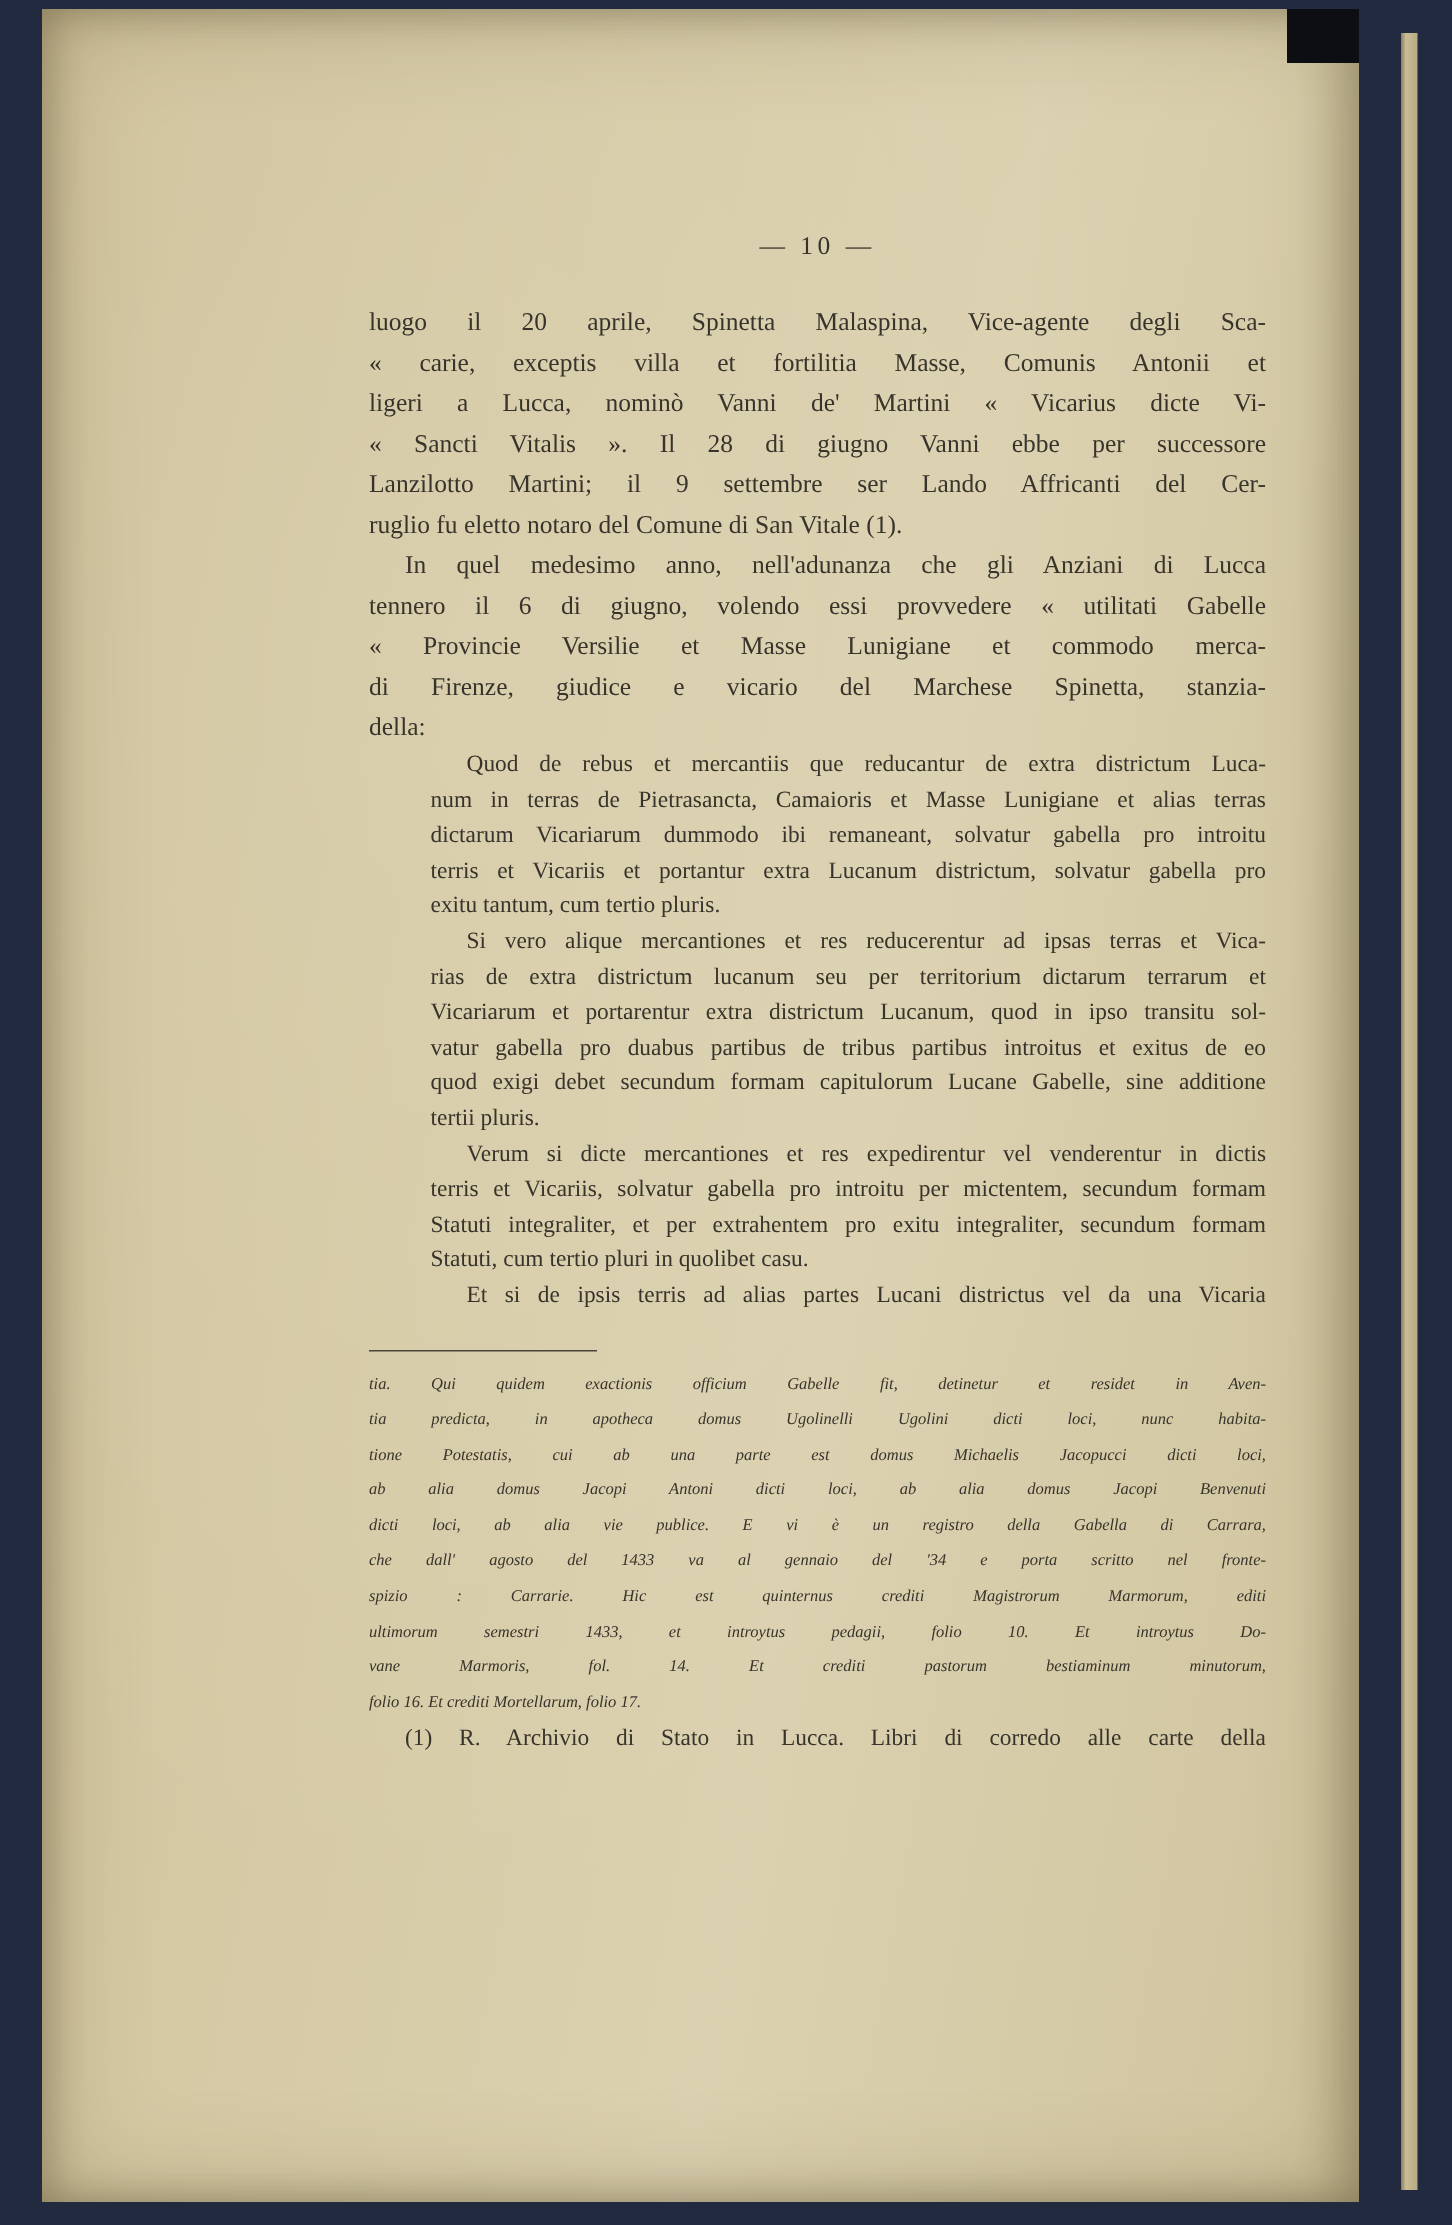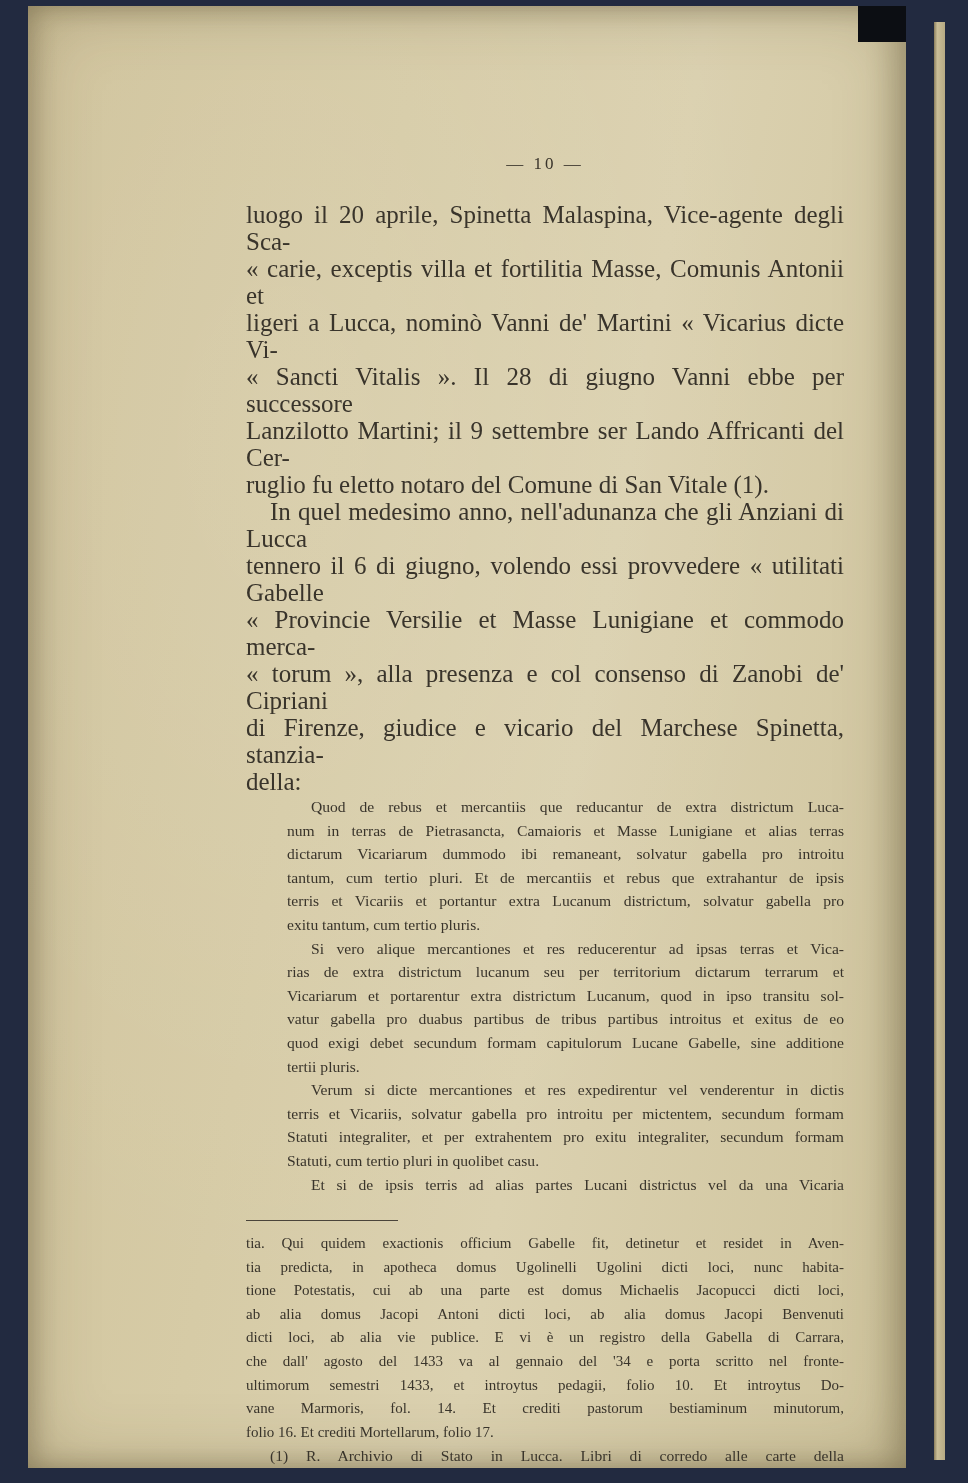--- a/index.html
+++ b/index.html
@@ -32,23 +32,23 @@
     background:linear-gradient(90deg,#8a7d5c,#c9bd97 30%,#b7aa83);
   }
   .col{
     position:absolute;left:218px;top:0;width:598px;
   }
   .page-number{
     margin-top:148px;text-align:center;font-size:17px;letter-spacing:3px;
   }
   .paras{margin-top:27px;}
   .para{margin:0;}
-  .para.main{font-size:25px;line-height:27px;}
+  .para.main{font-size:17px;line-height:27px;}
   .para.small{font-size:15.6px;line-height:23.6px;margin-left:41px;}
-  .para.fn-italic{font-size:15px;line-height:23.6px;}
+  .para.fn-italic{font-size:11px;line-height:23.6px;font-style:italic;}
   .para.fn{font-size:15.6px;line-height:23.6px;}
   .line{text-align:justify;}
   .line.j{text-align-last:justify;}
   .line.ind{text-indent:24px;}
   .footnote-rule{
     margin-top:24px;width:152px;height:0;border-top:1.5px solid #4a443a;
   }
   .footnotes{margin-top:11px;}
 </style>
 </head>
@@ -64,29 +64,27 @@
           <div class="line j">« carie, exceptis villa et fortilitia Masse, Comunis Antonii et</div>
           <div class="line j">ligeri a Lucca, nominò Vanni de' Martini « Vicarius dicte Vi-</div>
           <div class="line j">« Sancti Vitalis ». Il 28 di giugno Vanni ebbe per successore</div>
           <div class="line j">Lanzilotto Martini; il 9 settembre ser Lando Affricanti del Cer-</div>
           <div class="line">ruglio fu eletto notaro del Comune di San Vitale (1).</div>
         </div>
         <div class="para main">
           <div class="line j ind">In quel medesimo anno, nell'adunanza che gli Anziani di Lucca</div>
           <div class="line j">tennero il 6 di giugno, volendo essi provvedere « utilitati Gabelle</div>
           <div class="line j">« Provincie Versilie et Masse Lunigiane et commodo merca-</div>
-          <div class="line j">« torum », alla presenza e col consenso di Zanobi de' Cipriani</div>
           <div class="line j">di Firenze, giudice e vicario del Marchese Spinetta, stanzia-</div>
           <div class="line">della:</div>
         </div>
         <div class="para small">
           <div class="line j ind">Quod de rebus et mercantiis que reducantur de extra districtum Luca-</div>
           <div class="line j">num in terras de Pietrasancta, Camaioris et Masse Lunigiane et alias terras</div>
           <div class="line j">dictarum Vicariarum dummodo ibi remaneant, solvatur gabella pro introitu</div>
-          <div class="line j">tantum, cum tertio pluri. Et de mercantiis et rebus que extrahantur de ipsis</div>
           <div class="line j">terris et Vicariis et portantur extra Lucanum districtum, solvatur gabella pro</div>
           <div class="line">exitu tantum, cum tertio pluris.</div>
         </div>
         <div class="para small">
           <div class="line j ind">Si vero alique mercantiones et res reducerentur ad ipsas terras et Vica-</div>
           <div class="line j">rias de extra districtum lucanum seu per territorium dictarum terrarum et</div>
           <div class="line j">Vicariarum et portarentur extra districtum Lucanum, quod in ipso transitu sol-</div>
           <div class="line j">vatur gabella pro duabus partibus de tribus partibus introitus et exitus de eo</div>
           <div class="line j">quod exigi debet secundum formam capitulorum Lucane Gabelle, sine additione</div>
           <div class="line">tertii pluris.</div>
@@ -103,20 +101,21 @@
       </div>
     <div class="footnote-rule"></div>
     <div class="footnotes">
         <div class="para fn-italic">
           <div class="line j">tia. Qui quidem exactionis officium Gabelle fit, detinetur et residet in Aven-</div>
           <div class="line j">tia predicta, in apotheca domus Ugolinelli Ugolini dicti loci, nunc habita-</div>
           <div class="line j">tione Potestatis, cui ab una parte est domus Michaelis Jacopucci dicti loci,</div>
           <div class="line j">ab alia domus Jacopi Antoni dicti loci, ab alia domus Jacopi Benvenuti</div>
           <div class="line j">dicti loci, ab alia vie publice. E vi è un registro della Gabella di Carrara,</div>
           <div class="line j">che dall' agosto del 1433 va al gennaio del '34 e porta scritto nel fronte-</div>
+          <div class="line j">spizio : Carrarie. Hic est quinternus crediti Magistrorum Marmorum, editi</div>
           <div class="line j">ultimorum semestri 1433, et introytus pedagii, folio 10. Et introytus Do-</div>
           <div class="line j">vane Marmoris, fol. 14. Et crediti pastorum bestiaminum minutorum,</div>
           <div class="line">folio 16. Et crediti Mortellarum, folio 17.</div>
         </div>
         <div class="para fn">
           <div class="line j ind">(1) R. Archivio di Stato in Lucca. Libri di corredo alle carte della</div>
         </div>
       </div>
   </div>
 </div>

